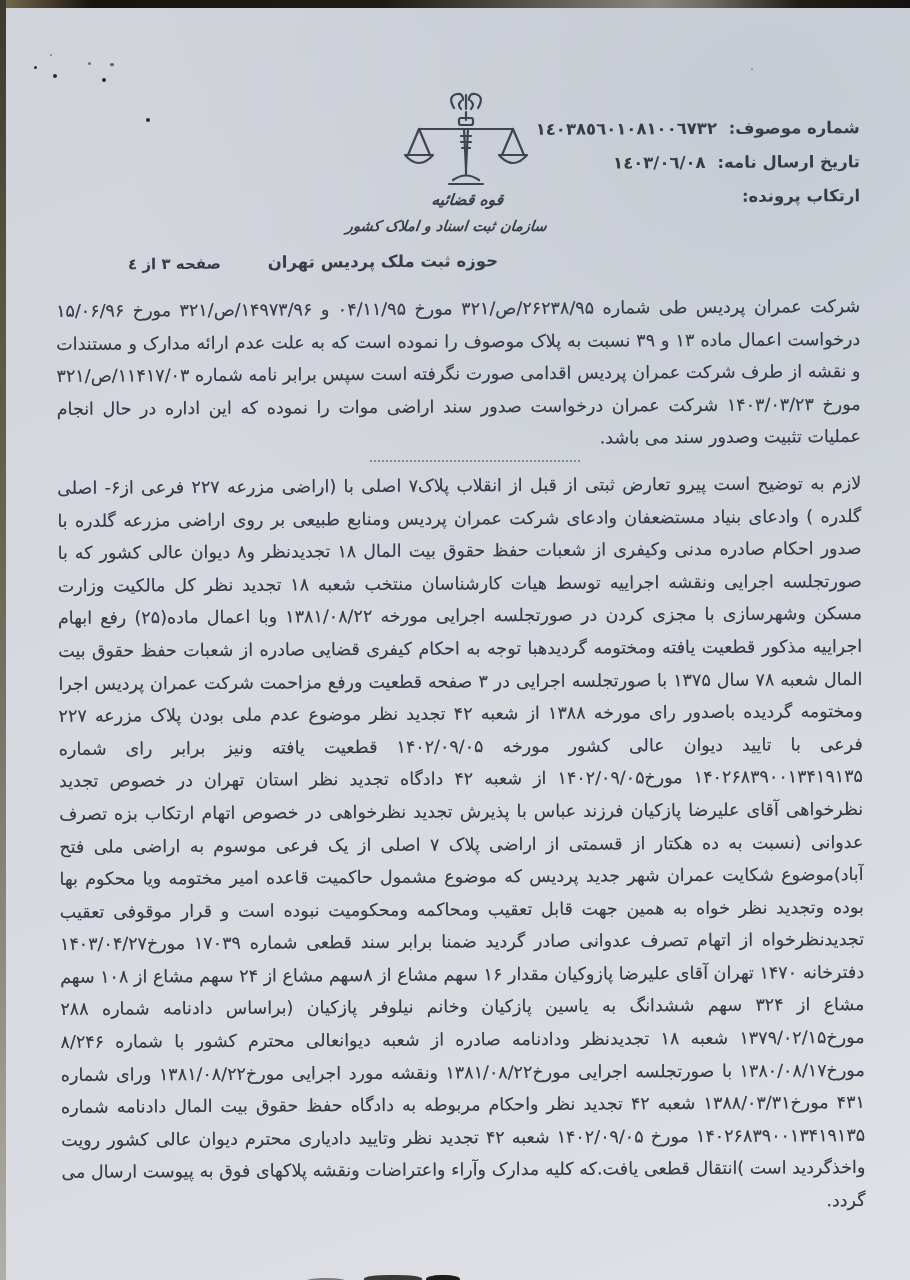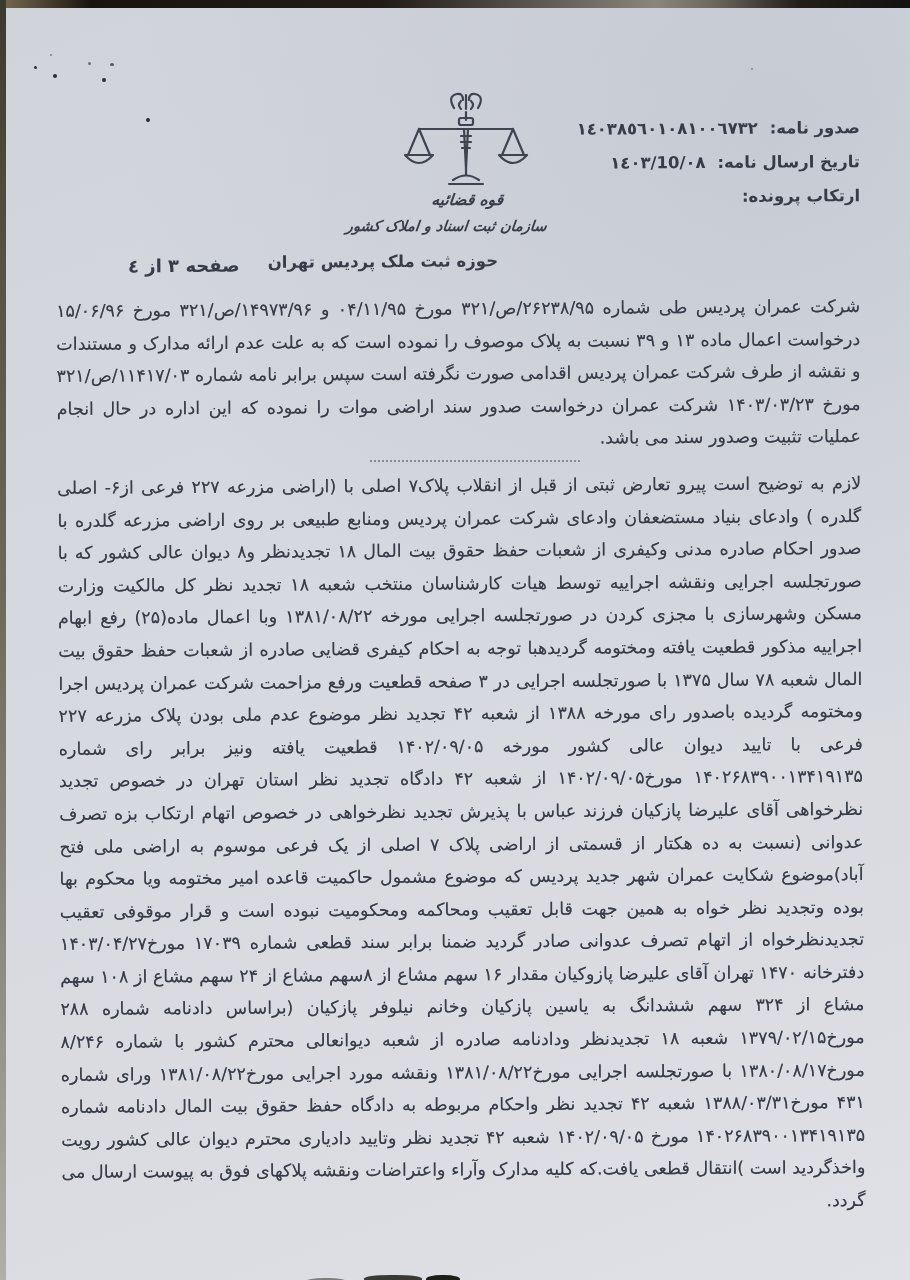--- a/index.html
+++ b/index.html
@@ -47,21 +47,21 @@
   .calligraphy .l1{font-size:15.5px;}
   .calligraphy .l2{font-size:14.5px;margin-top:6px;white-space:nowrap;}
   
   .office-line{
     position:absolute;top:244px;left:272px;width:220px;text-align:center;
     font-size:16.5px;font-weight:bold;white-space:nowrap;
     transform:rotate(-0.4deg);
   }
   .page-indicator{
     position:absolute;top:247px;left:122px;
-    font-size:18px;font-weight:bold;white-space:nowrap;
+    font-size:15px;font-weight:bold;white-space:nowrap;
     transform:rotate(-0.4deg);
   }
   
   .body-block{
     position:absolute;top:282px;right:50px;left:50px;
     transform:rotate(-0.35deg);transform-origin:top right;
     font-size:17.5px;line-height:32.6px;
     text-align:justify;
     text-shadow:0 0 0.5px rgba(55,60,72,0.55);
   }
@@ -100,26 +100,26 @@
     <div class="speck s2"></div>
     <div class="speck s3"></div>
     <div class="speck s4"></div>
     <div class="speck s5"></div>
     <div class="speck s6"></div>
     <div class="speck s7"></div>
     <div class="speck s8"></div>
 
     <div class="header-block ink">
       <div class="header-line">
-        <span class="lbl">صدور نامه:</span>
+        <span class="lbl">شماره موصوف:</span>
         <span>١٤٠٣٨٥٦٠١٠٨١٠٠٦٧٣٢</span>
       </div>
       <div class="header-line">
         <span class="lbl">تاریخ ارسال نامه:</span>
-        <span>١٤٠٣/10/٠٨</span>
+        <span>١٤٠٣/٠٦/٠٨</span>
       </div>
       <div class="header-line">
         <span class="lbl">ارتکاب پرونده:</span>
         <span></span>
       </div>
     </div>
 
     <div class="logo-block">
       <span>
         <svg class="emblem-svg" width="130" height="98" viewBox="0 0 130 98" fill="none" stroke="#3f4450" stroke-width="2.2" stroke-linecap="round">

